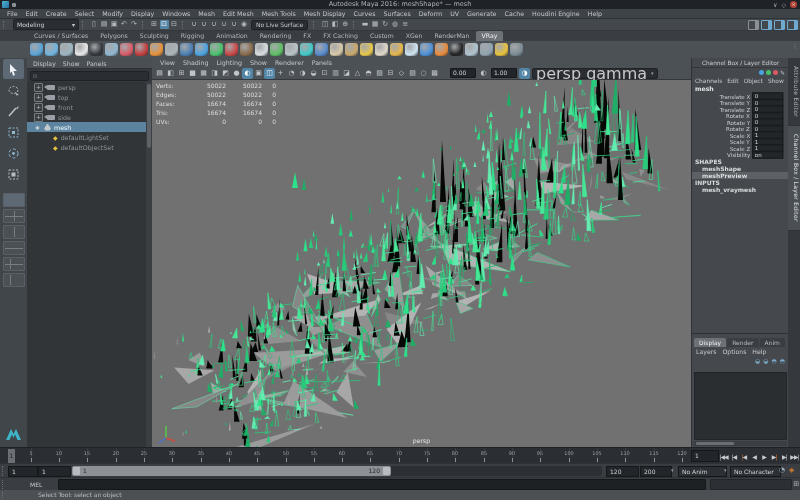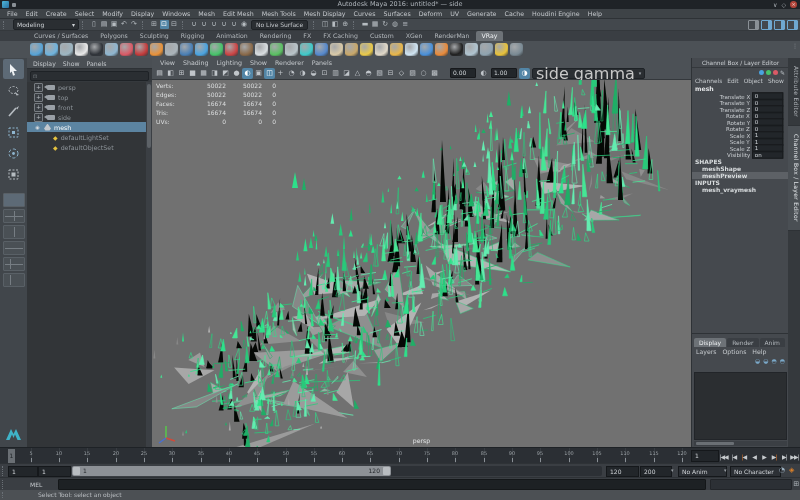--- a/index.html
+++ b/index.html
@@ -162,21 +162,21 @@
   .bl-grip{position:absolute;left:2px;top:2px;bottom:2px;width:3px;border-left:1px dotted #6a7076;}
 </style>
 </head>
 <body>
 
 <div id="app">
 
   <div id="title-bar">
     <div class="app-icon"></div>
     <div class="pin-icon"></div>
-    <div id="win-title">Autodesk Maya 2016: untitled* — side</div>
+    <div id="win-title">Autodesk Maya 2016: meshShape* — mesh</div>
     <div class="win-ctrls">
       <span class="wc">∨</span>
       <span class="wc">◇</span>
       <span class="wc-close">×</span>
     </div>
   </div>
 
   <div id="menu-bar">
       <div class="menu-item">File</div>
       <div class="menu-item">Edit</div>
@@ -443,21 +443,21 @@
         <div class="vicon">◇</div>
         <div class="vicon">▨</div>
         <div class="vicon">○</div>
         <div class="vicon">▩</div>
         <div style="width: 8px;"></div>
         <div class="vp-field">0.00</div>
         <div class="vicon">◐</div>
         <div class="vp-field">1.00</div>
         <div class="vicon hl">◑</div>
         <div class="vp-dd">
-          <div>side gamma</div>
+          <div>persp gamma</div>
           <div class="dd">▾</div>
         </div>
       </div>
     <div id="vp-canvas">
       <svg id="mesh-svg" width="539" height="367" viewBox="0 0 539 367">
           <polygon points="108.2,264.7 149.2,261.1 121.8,245.5" fill="#8f8f8f"></polygon>
           <polygon points="284.0,194.9 279.9,193.4 294.0,190.0" fill="#b3b3b3"></polygon>
           <polygon points="315.5,221.5 304.6,211.6 312.8,211.1" fill="#9b9b9b" stroke="#1fae66" stroke-width="0.5"></polygon>
           <polygon points="237.6,247.4 232.7,231.9 272.3,242.2" fill="#878787"></polygon>
           <polygon points="167.8,311.8 178.2,310.7 172.3,308.6" fill="#a7a7a7" stroke="#29c97a" stroke-width="0.5"></polygon>

